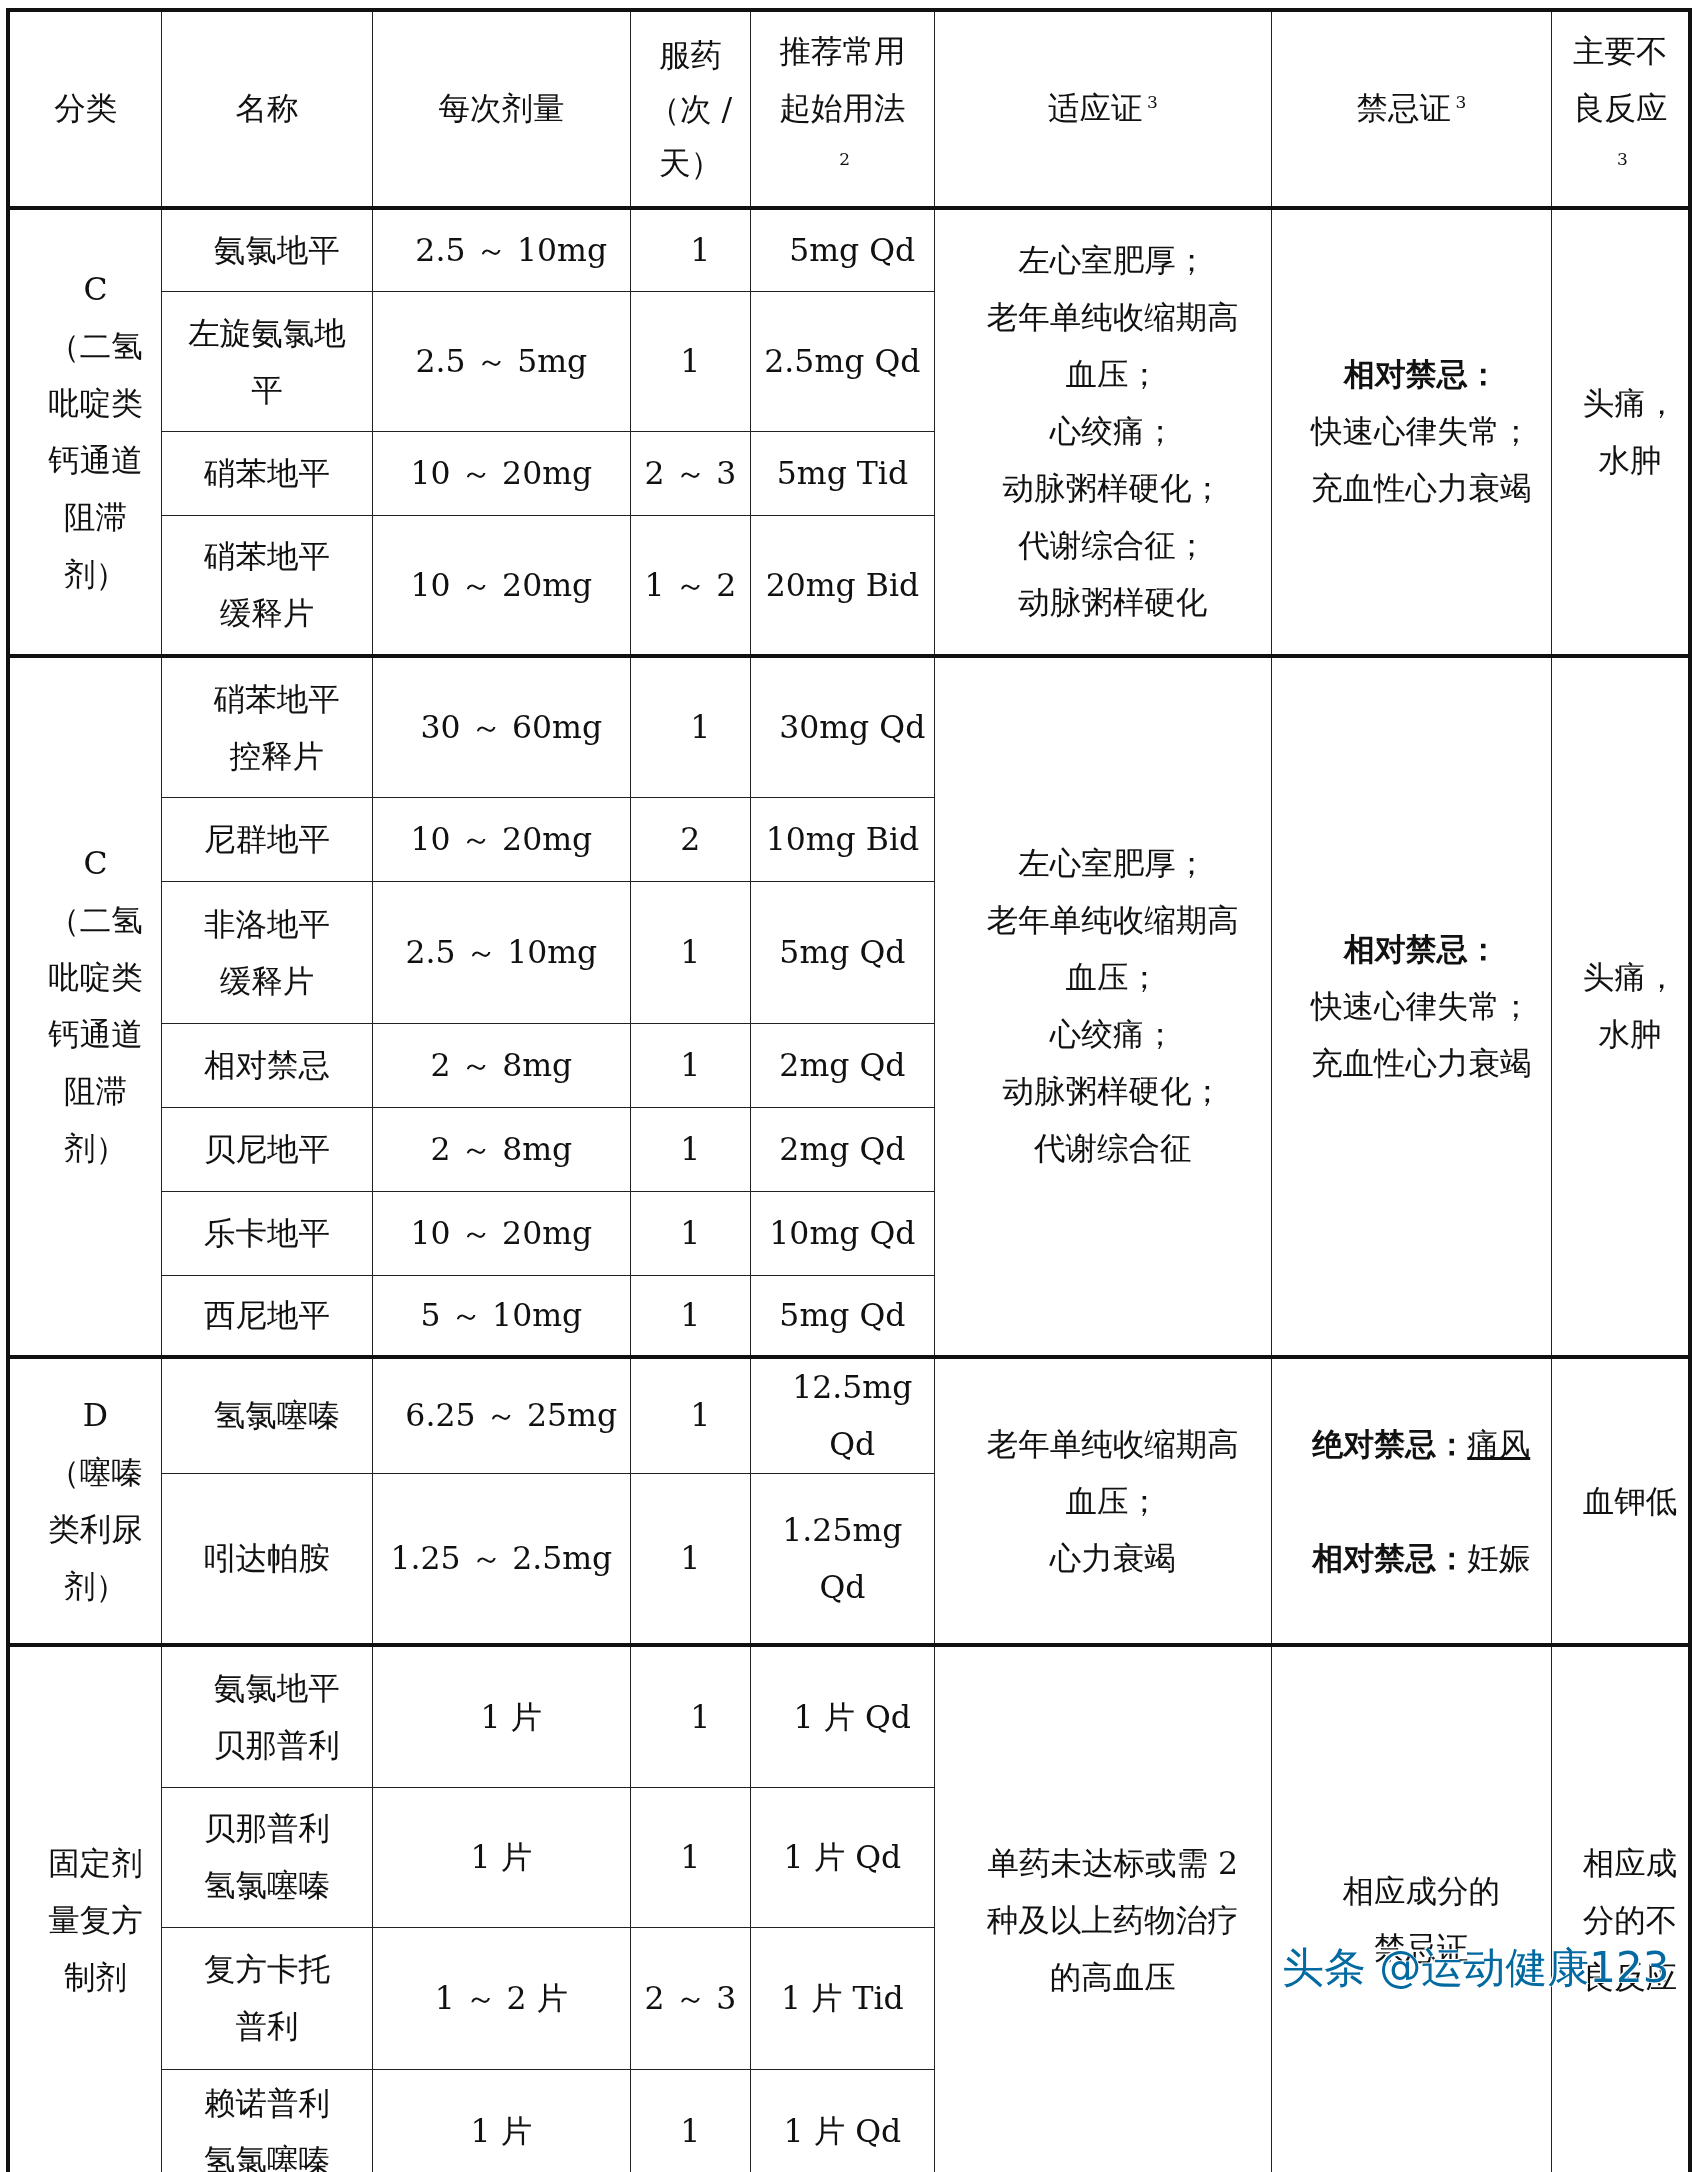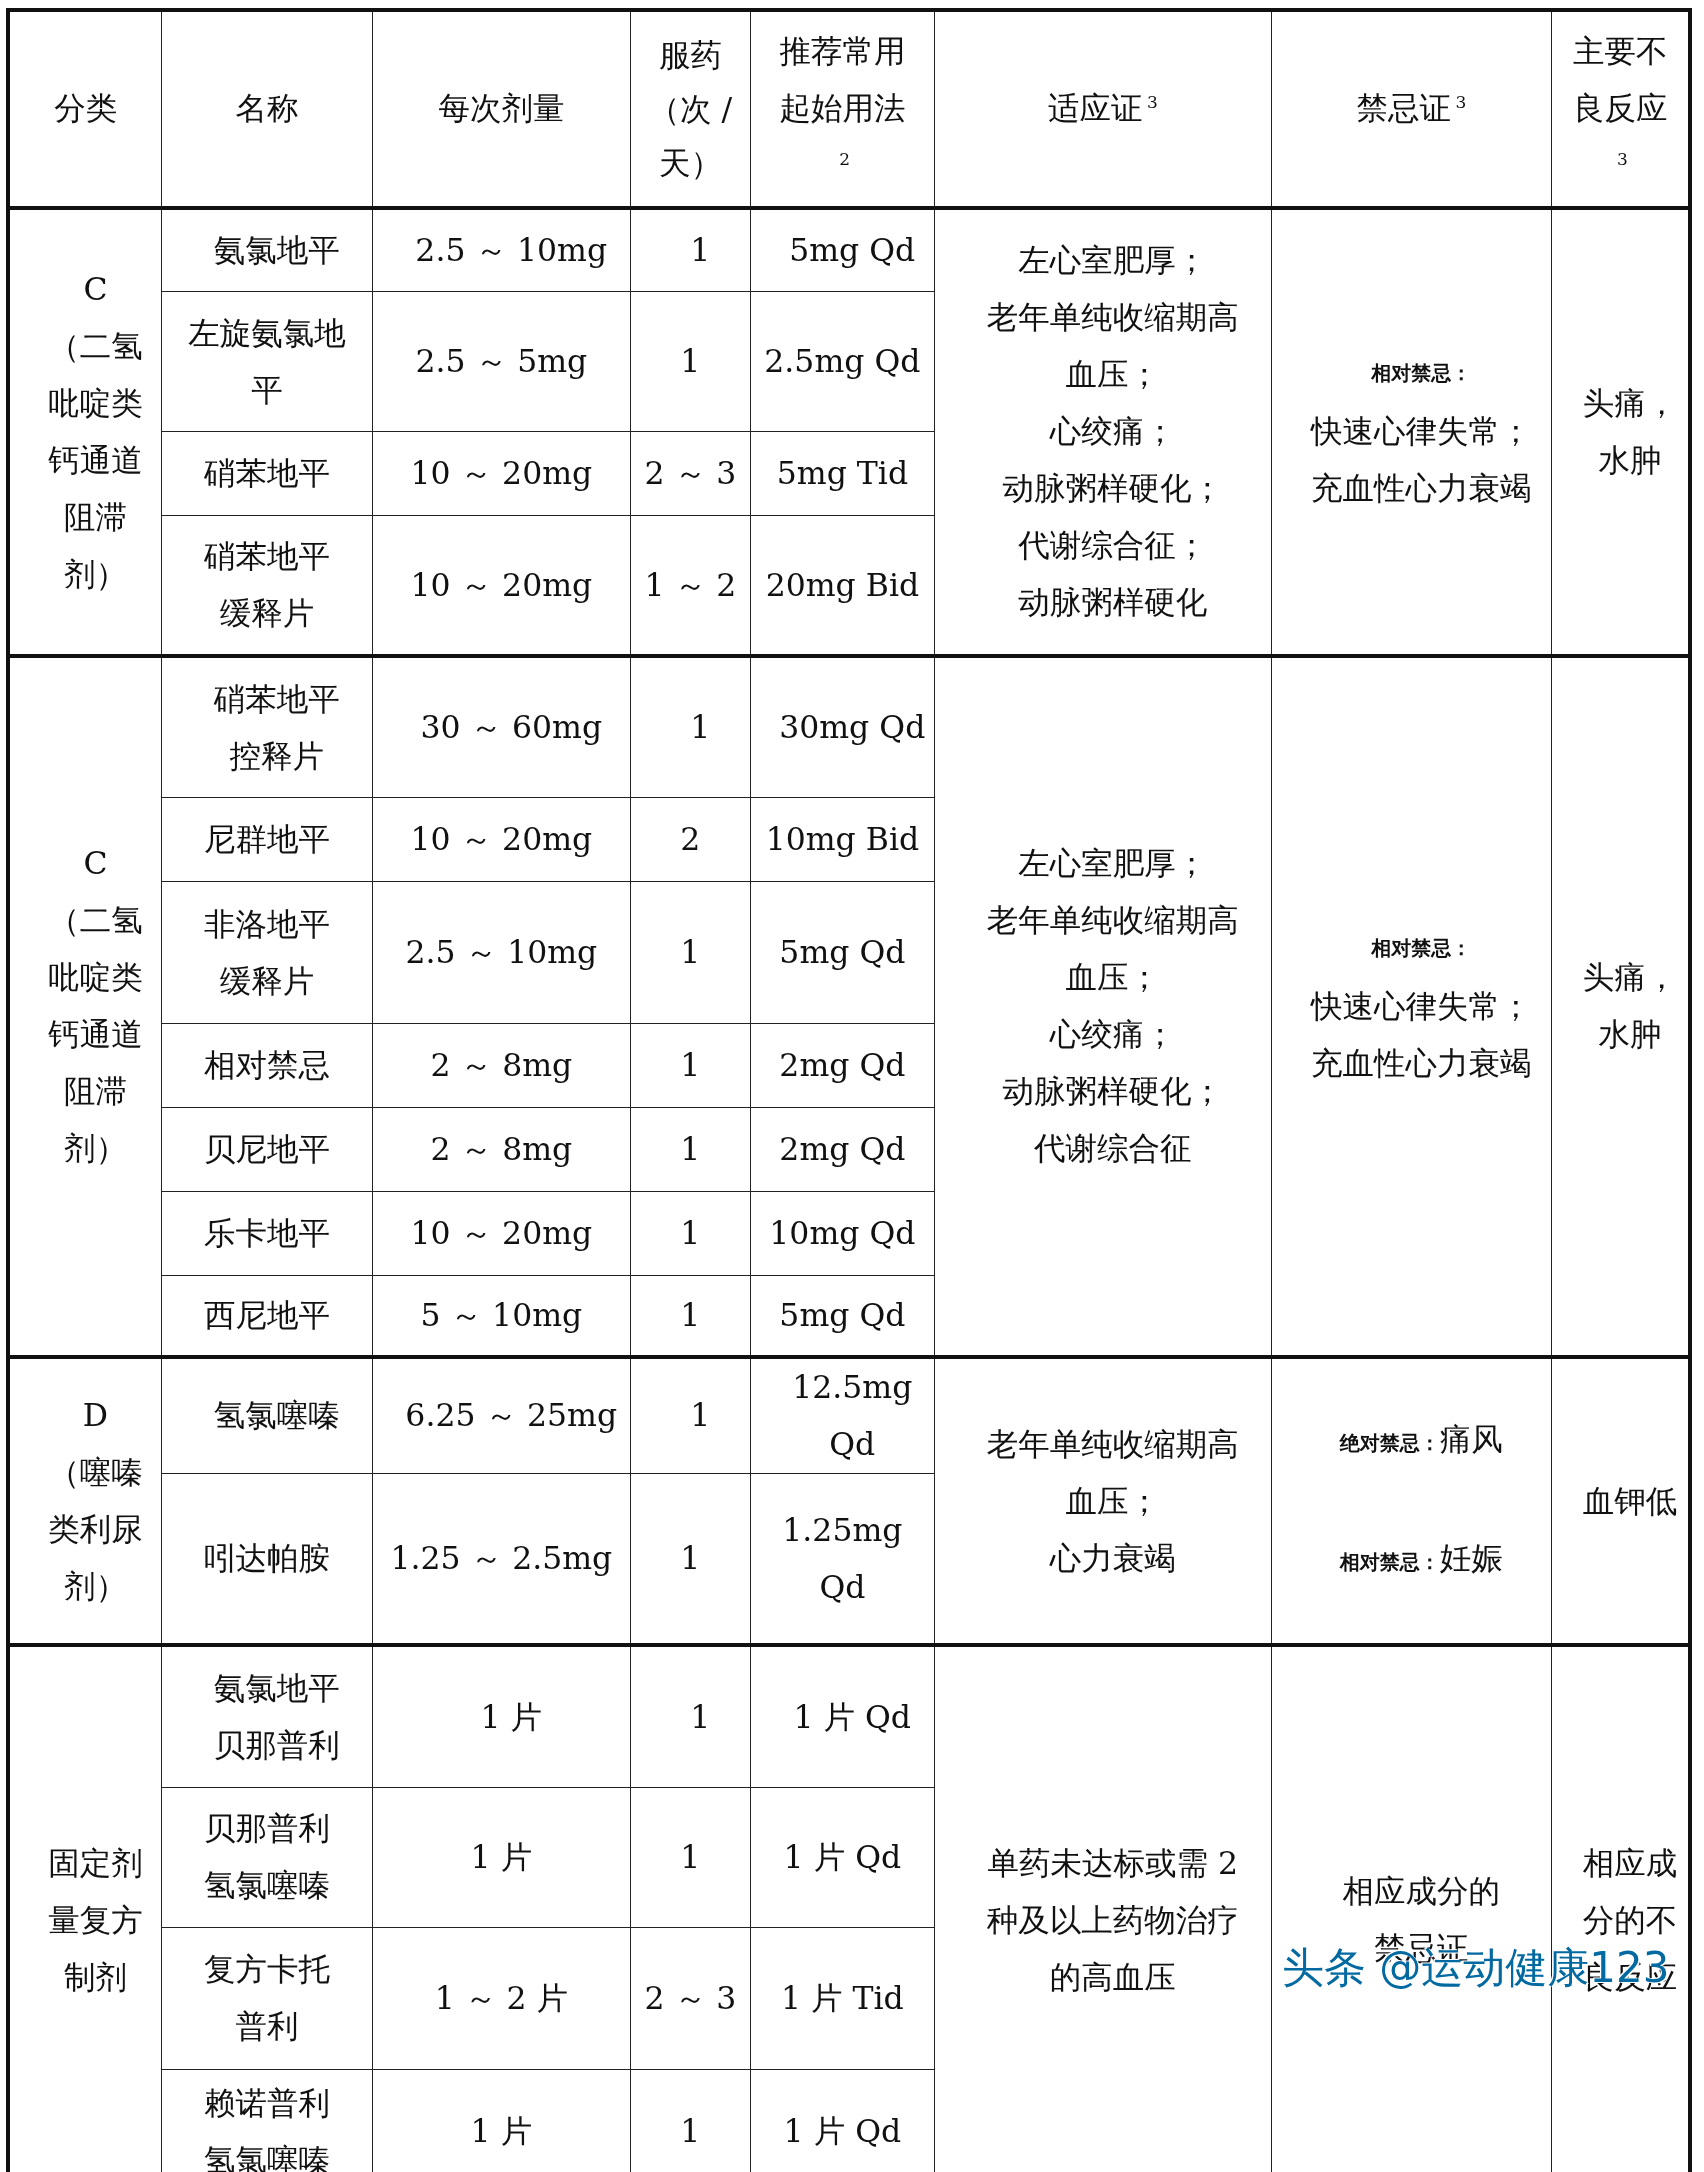--- a/index.html
+++ b/index.html
@@ -14,21 +14,21 @@
   table.drug-table td, table.drug-table th {
     border: 1.4px solid #222;
     text-align: center; vertical-align: middle;
     font-size: 31.5px; line-height: 57px; font-weight: normal;
     padding: 0 4.3px; box-sizing: border-box;
   }
   table.drug-table tr.group-start > td { border-top: 4.3px solid #111; padding-left: 24px; }
   table.drug-table thead th { border-bottom: 4.3px solid #111; }
   .cell-lines span { display: block; }
   sup { font-size: 17px; vertical-align: super; line-height: 0; margin-left: 4.3px; }
-  .bold { font-family: Liberation Mono, monospace; font-weight: bold; font-size: 20px; }
+  .bold { font-family: Liberation Sans, sans-serif; font-weight: bold; font-size: 31px; }
   .spacer { height: 57px; }
   .watermark {
     position: absolute; left: 1282px; top: 1940px;
     font-family: "DejaVu Sans", "Liberation Sans", sans-serif;
     font-size: 42px; color: #0369a1; white-space: nowrap;
     text-shadow: 1.4px 1.4px 0 #fff, -1.4px -1.4px 0 #fff;
   }
 </style>
 </head>
 <body>
@@ -220,21 +220,21 @@
         </td>
         <td>6.25 ～ 25mg</td>
         <td>1</td>
         <td>12.5mg Qd</td>
         <td rowspan="2" class="cell-lines">
           <span>老年单纯收缩期高</span>
           <span>血压；</span>
           <span>心力衰竭</span>
         </td>
         <td rowspan="2" class="cell-lines">
-          <span><span class="bold" style="display: inline;">绝对禁忌：</span><span style="display: inline;">痛风</span></span>
+          <span><span class="bold" style="display: inline;">绝对禁忌：</span><span style="display: inline; text-decoration: underline;">痛风</span></span>
           <span class="spacer"></span>
           <span><span class="bold" style="display: inline;">相对禁忌：</span><span style="display: inline;">妊娠</span></span>
         </td>
         <td rowspan="2" class="cell-lines">
           <span>血钾低</span>
         </td>
       </tr>
       <tr style="height: 172px;">
         <td class="cell-lines">
           <span>吲达帕胺</span>

